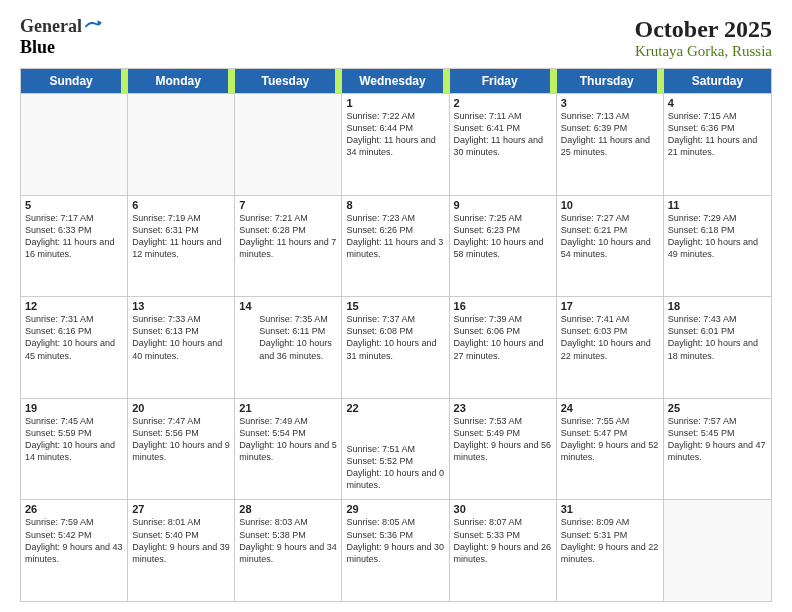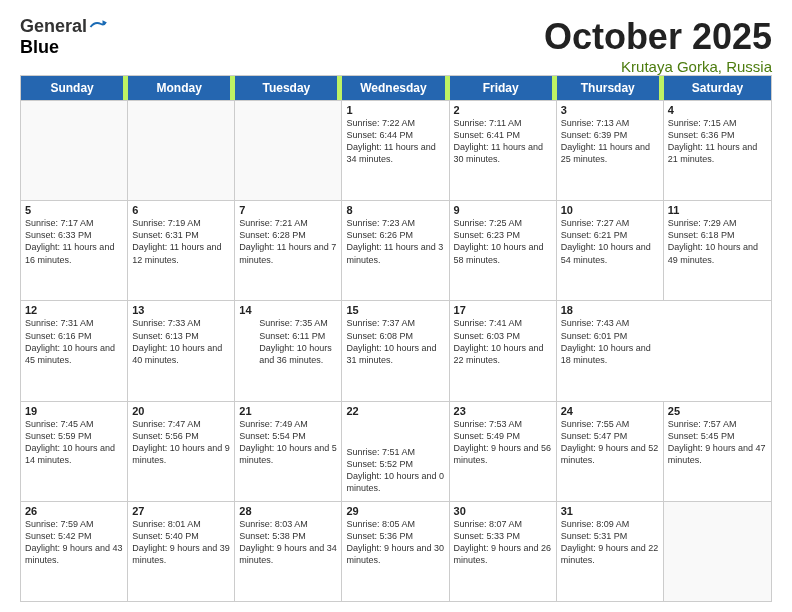--- a/index.html
+++ b/index.html
@@ -14,20 +14,22 @@
       width: 792px;
       height: 612px;
       padding: 16px 20px 10px 20px;
       display: flex;
       flex-direction: column;
     }
     .header {
       display: flex;
       justify-content: space-between;
       align-items: flex-start;
+      margin-bottom: 8px;
+      font-family: Liberation Serif, serif;
     }
     .logo {
       display: flex;
       flex-direction: column;
       align-items: flex-start;
     }
     .logo-text {
       display: flex;
       align-items: center;
     }
@@ -43,21 +45,21 @@
     }
     .logo-icon {
       width: 18px;
       height: 18px;
       margin-left: 2px;
     }
     .title-section {
       text-align: right;
     }
     .month-title {
-      font-size: 36px;
+      font-size: 24px;
       font-weight: bold;
       color: #222;
     }
     .location {
       font-size: 15px;
       color: #4d7c0f;
     }
     .calendar {
       flex: 1;
       display: flex;
@@ -68,21 +70,21 @@
       display: grid;
       grid-template-columns: repeat(7, 1fr);
       background: #2566b0;
     }
     .day-header {
       color: #fff;
       font-size: 12px;
       font-weight: bold;
       padding: 5px 4px;
       text-align: center;
-      border-right: 5px solid #bef264;
+      border-right: 7px solid #bef264;
     }
     .day-header:last-child {
       border-right: none;
     }
     .calendar-body {
       flex: 1;
       display: flex;
       flex-direction: column;
     }
     .week-row {
@@ -244,20 +246,26 @@
 Sunset: 6:11 PM
 Daylight: 10 hours and 36 minutes.</div>
           </div>
           <div class="cell">
             <div class="cell-day">15</div>
             <div class="cell-info" style="white-space: pre-line;">Sunrise: 7:37 AM
 Sunset: 6:08 PM
 Daylight: 10 hours and 31 minutes.</div>
           </div>
           <div class="cell">
+            <div class="cell-day">16</div>
+            <div class="cell-info" style="white-space: pre-line;">Sunrise: 7:39 AM
+Sunset: 6:06 PM
+Daylight: 10 hours and 27 minutes.</div>
+          </div>
+          <div class="cell">
             <div class="cell-day">17</div>
             <div class="cell-info" style="white-space: pre-line;">Sunrise: 7:41 AM
 Sunset: 6:03 PM
 Daylight: 10 hours and 22 minutes.</div>
           </div>
           <div class="cell">
             <div class="cell-day">18</div>
             <div class="cell-info" style="white-space: pre-line;">Sunrise: 7:43 AM
 Sunset: 6:01 PM
 Daylight: 10 hours and 18 minutes.</div>

